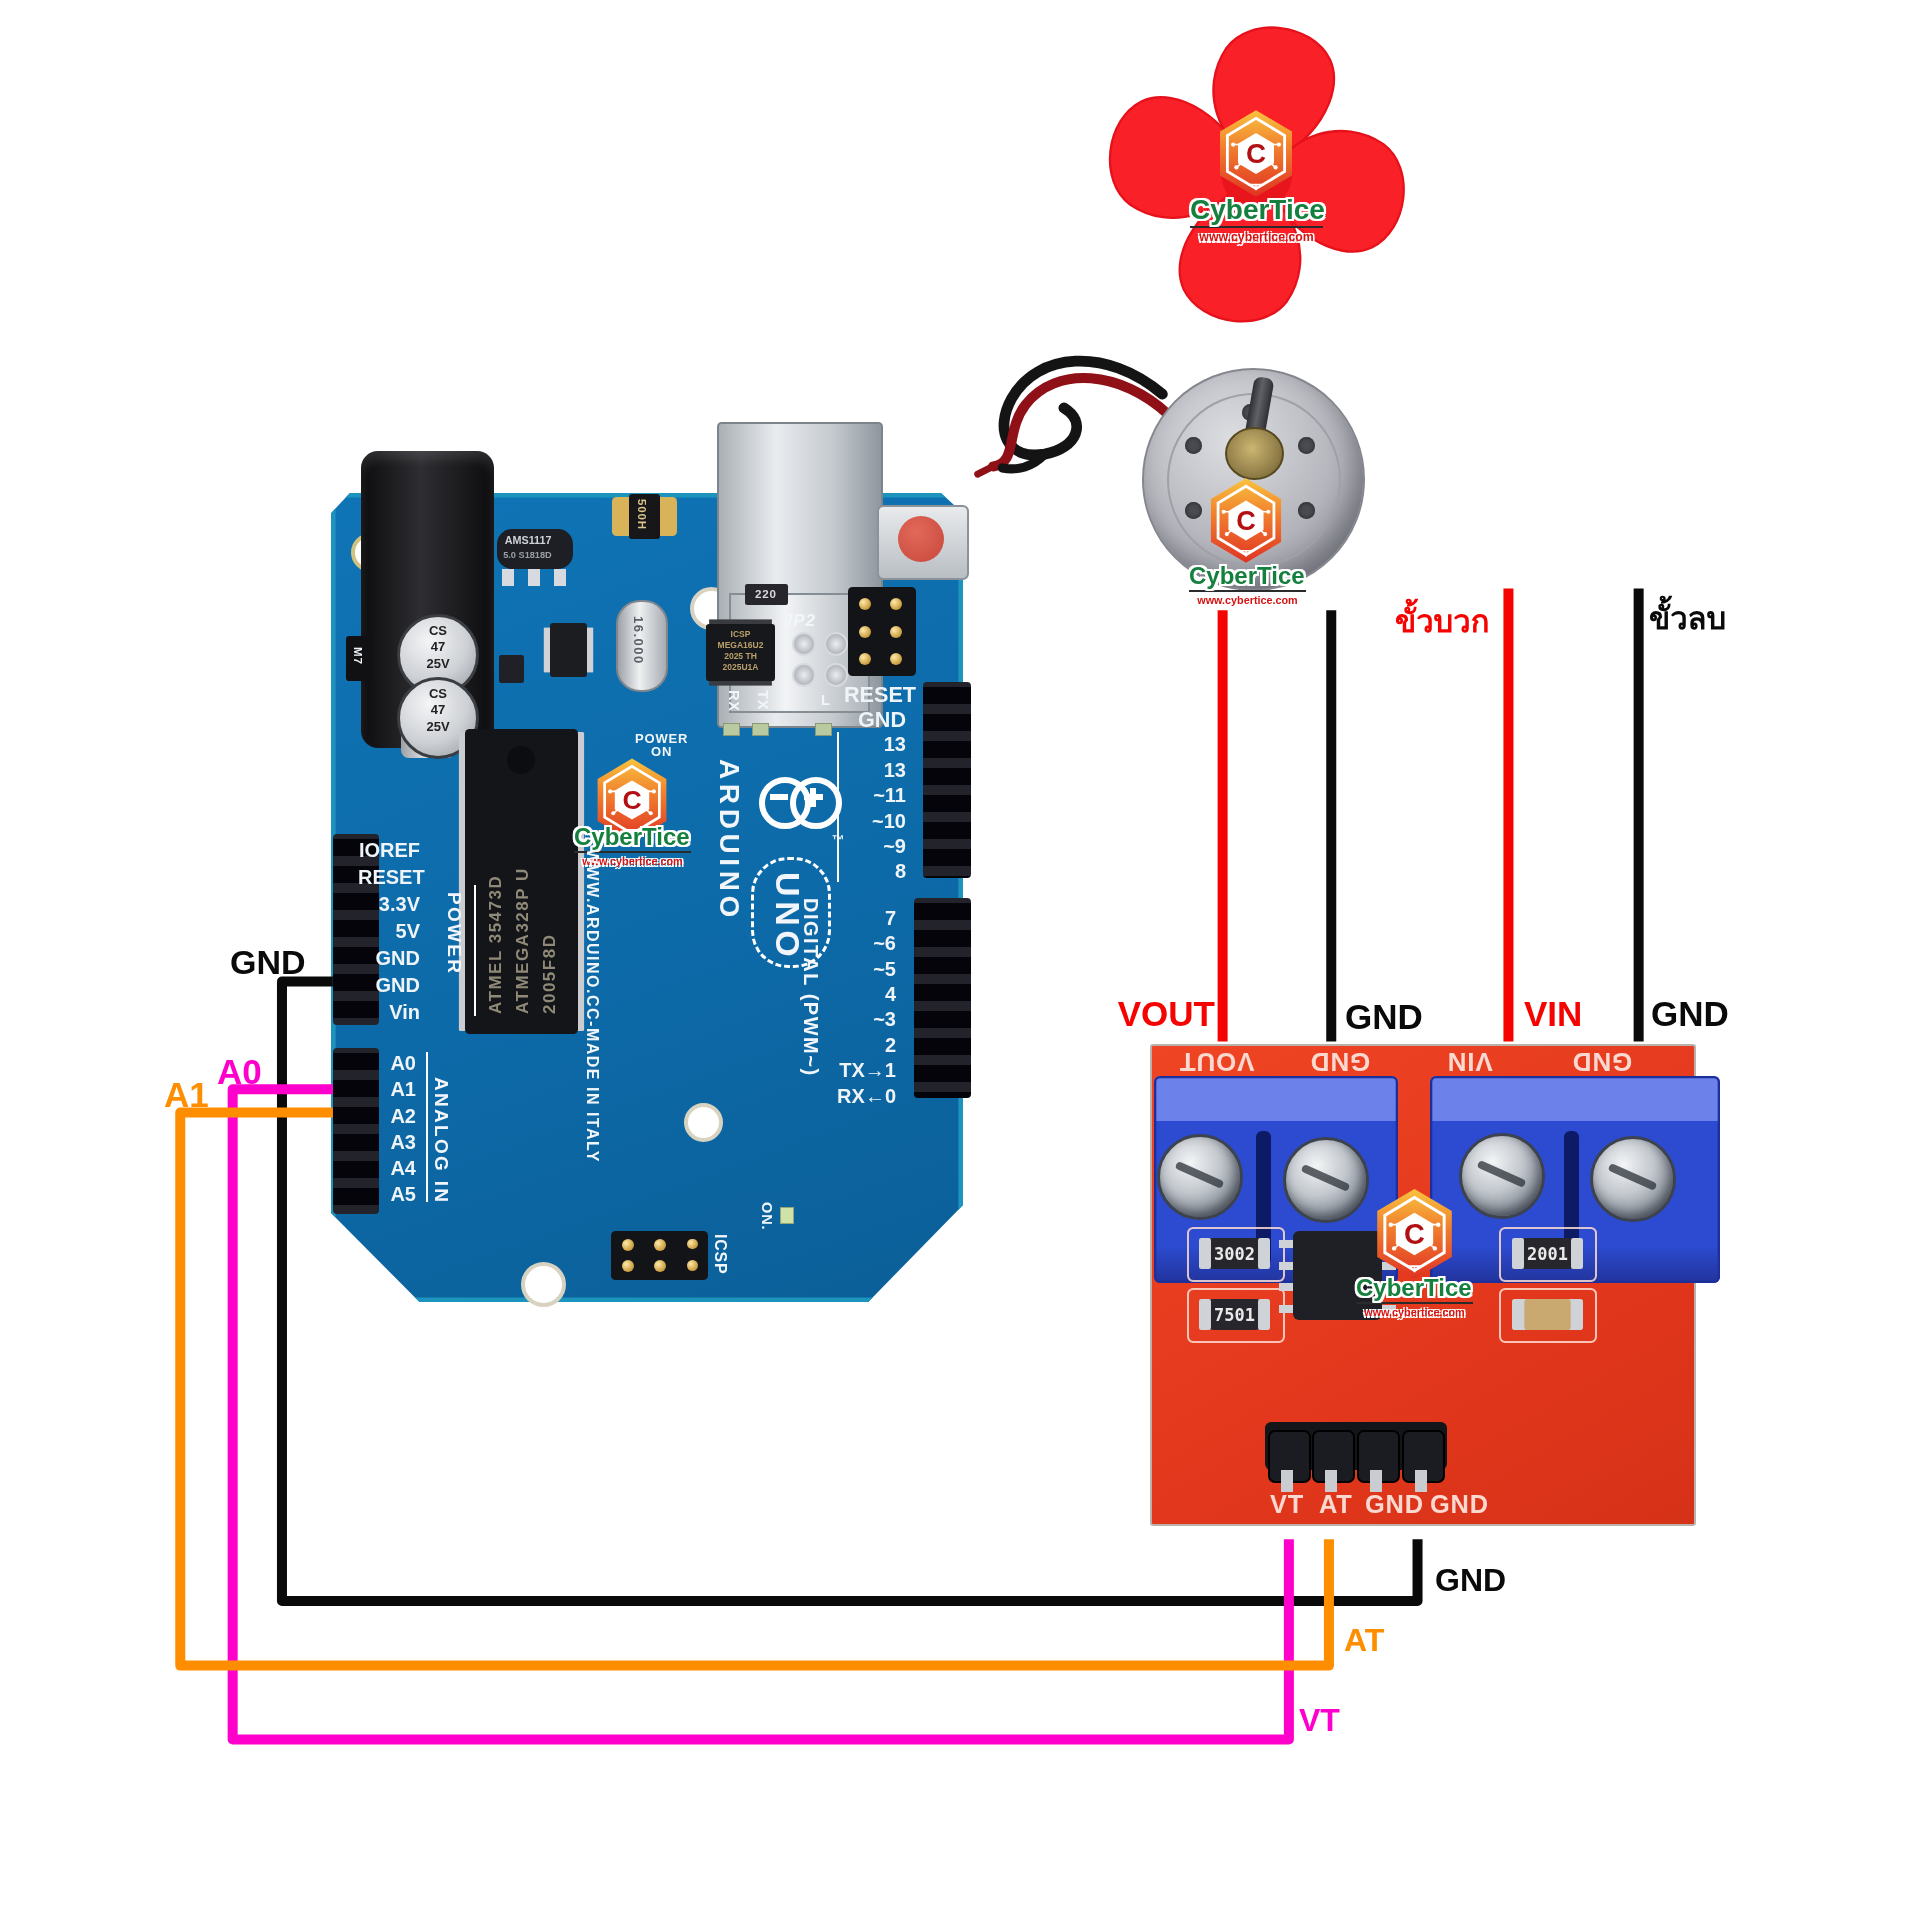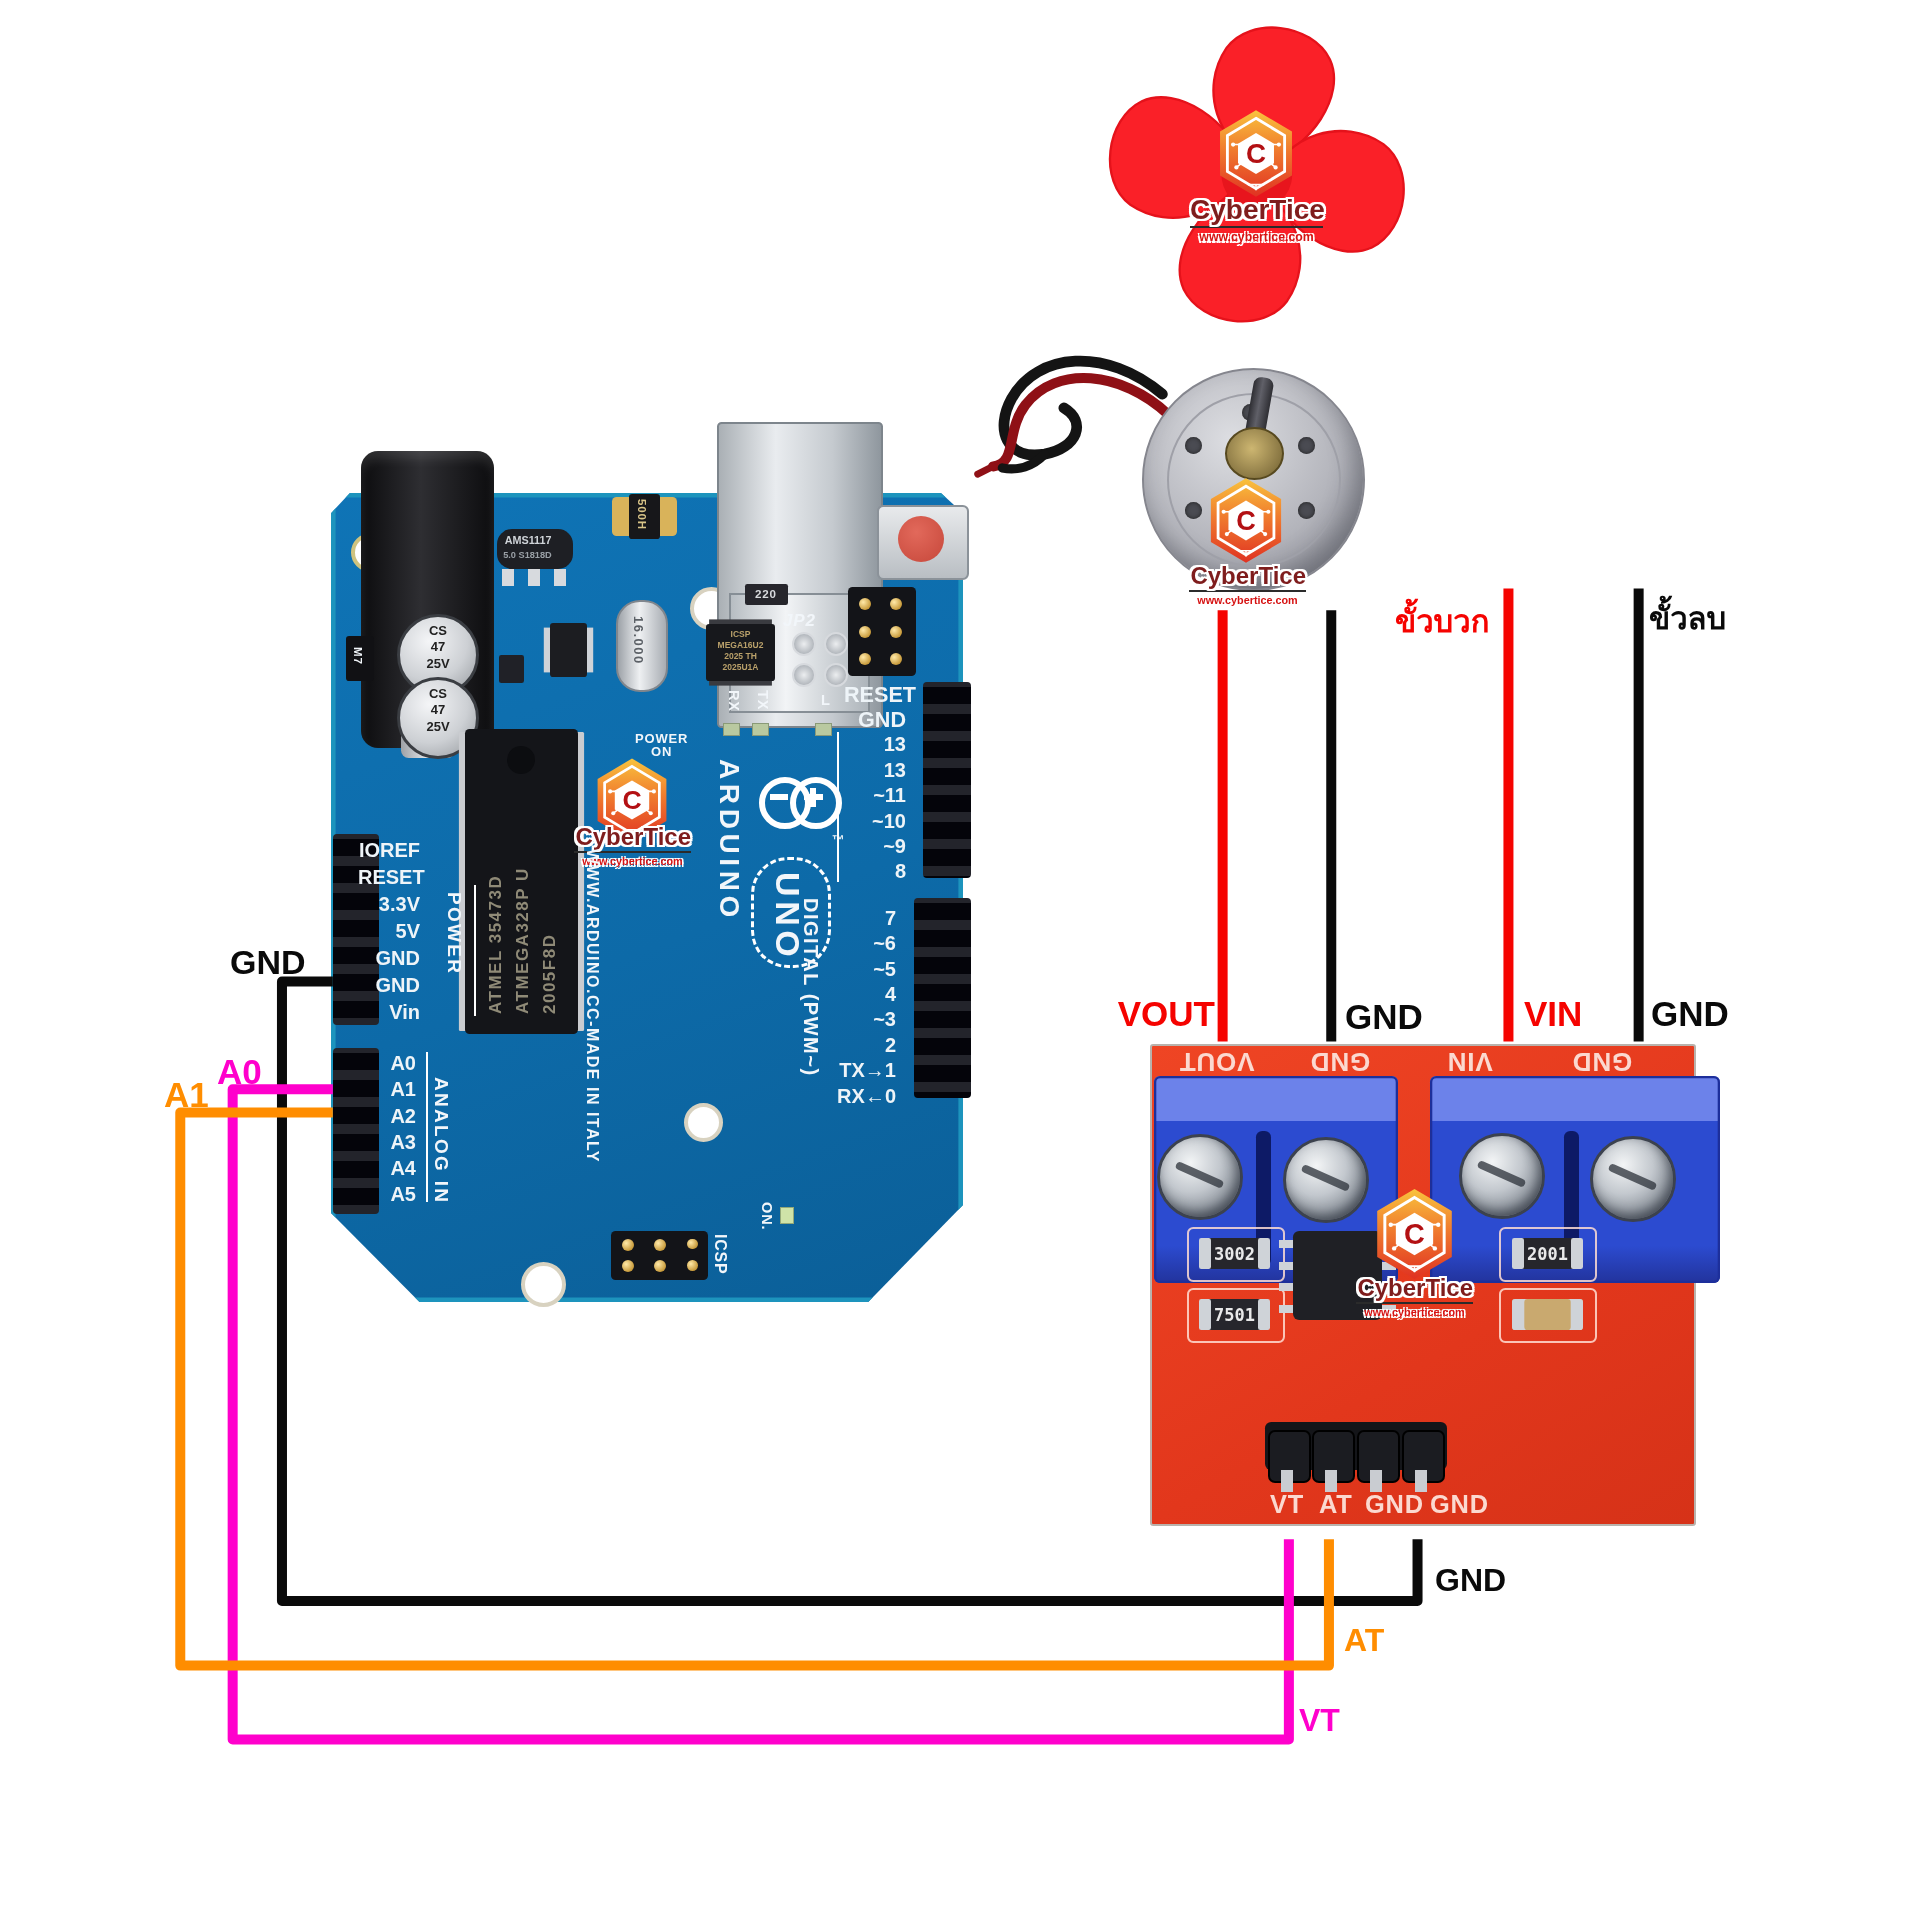--- a/index.html
+++ b/index.html
@@ -11,26 +11,26 @@
   .vtext{writing-mode:vertical-rl;}
   .pinlbl{position:absolute;color:#eef4f8;font-weight:bold;font-size:20px;line-height:1;text-align:right;width:62px;}
   .hdr{position:absolute;background-color:#101116;border-radius:3.9px;
        background-image:repeating-linear-gradient(180deg,#23242b 0 5.4px,#04040a 5.4px 21.6px,#23242b 21.6px 27px);}
   .screw{position:absolute;border-radius:50%;
          background:radial-gradient(circle at 38% 32%,#f3f5f6,#c3c8ce 40%,#868d96 72%,#596069);
          border:3.1px solid #3c424e;box-shadow:inset -3.1px -4.6px 10.8px rgba(30,35,45,.55);}
   .screw:after{content:"";position:absolute;left:18%;top:42%;width:64%;height:10%;background:#2b3038;
          border-radius:4.6px;transform:rotate(24deg);opacity:.75;}
   .trace{position:absolute;border:2.3px solid rgba(255,221,210,.85);border-radius:6.2px;}
-  .res{position:absolute;background:#26262c;border-radius:7px;}
+  .res{position:absolute;background:#26262c;border-radius:15px;}
   .res .cap1,.res .cap2{position:absolute;top:0;width:12.3px;height:100%;background:#cfd3d8;border-radius:2.3px;}
   .res .cap1{left:0}.res .cap2{right:0}
   .res .rtxt{position:absolute;left:0;right:0;top:50%;transform:translateY(-52%);text-align:center;
        color:#e9e9ea;font-family:"DejaVu Sans Mono",monospace;font-size:17px;font-weight:bold;}
-  .wm-brand{font-weight:bold;color:#7f1d1d;text-align:right;letter-spacing:0;
+  .wm-brand{font-weight:bold;color:#15803d;text-align:left;letter-spacing:0;
       text-shadow:-2.3px -2.3px 0 #fff,2.3px -2.3px 0 #fff,-2.3px 2.3px 0 #fff,2.3px 2.3px 0 #fff,0 -2.3px 0 #fff,0 2.3px 0 #fff,-2.3px 0 0 #fff,2.3px 0 0 #fff;}
   .wm-url{font-weight:bold;color:#d61313;text-align:center;border-top:2.3px solid #2b2b2b;padding-top:2.3px;
       text-shadow:-1.5px -1.5px 0 #fff,1.5px -1.5px 0 #fff,-1.5px 1.5px 0 #fff,1.5px 1.5px 0 #fff;}
   .hole{position:absolute;border-radius:50%;background:#fff;border:4.6px solid #d8d2c0;}
   .goldpin{position:absolute;width:12.3px;height:12.3px;border-radius:50%;background:radial-gradient(circle at 35% 35%,#ffe9a8,#c89b3c 70%,#8a6a20);}
 </style>
 </head>
 <body>
 
 <div class="page">

